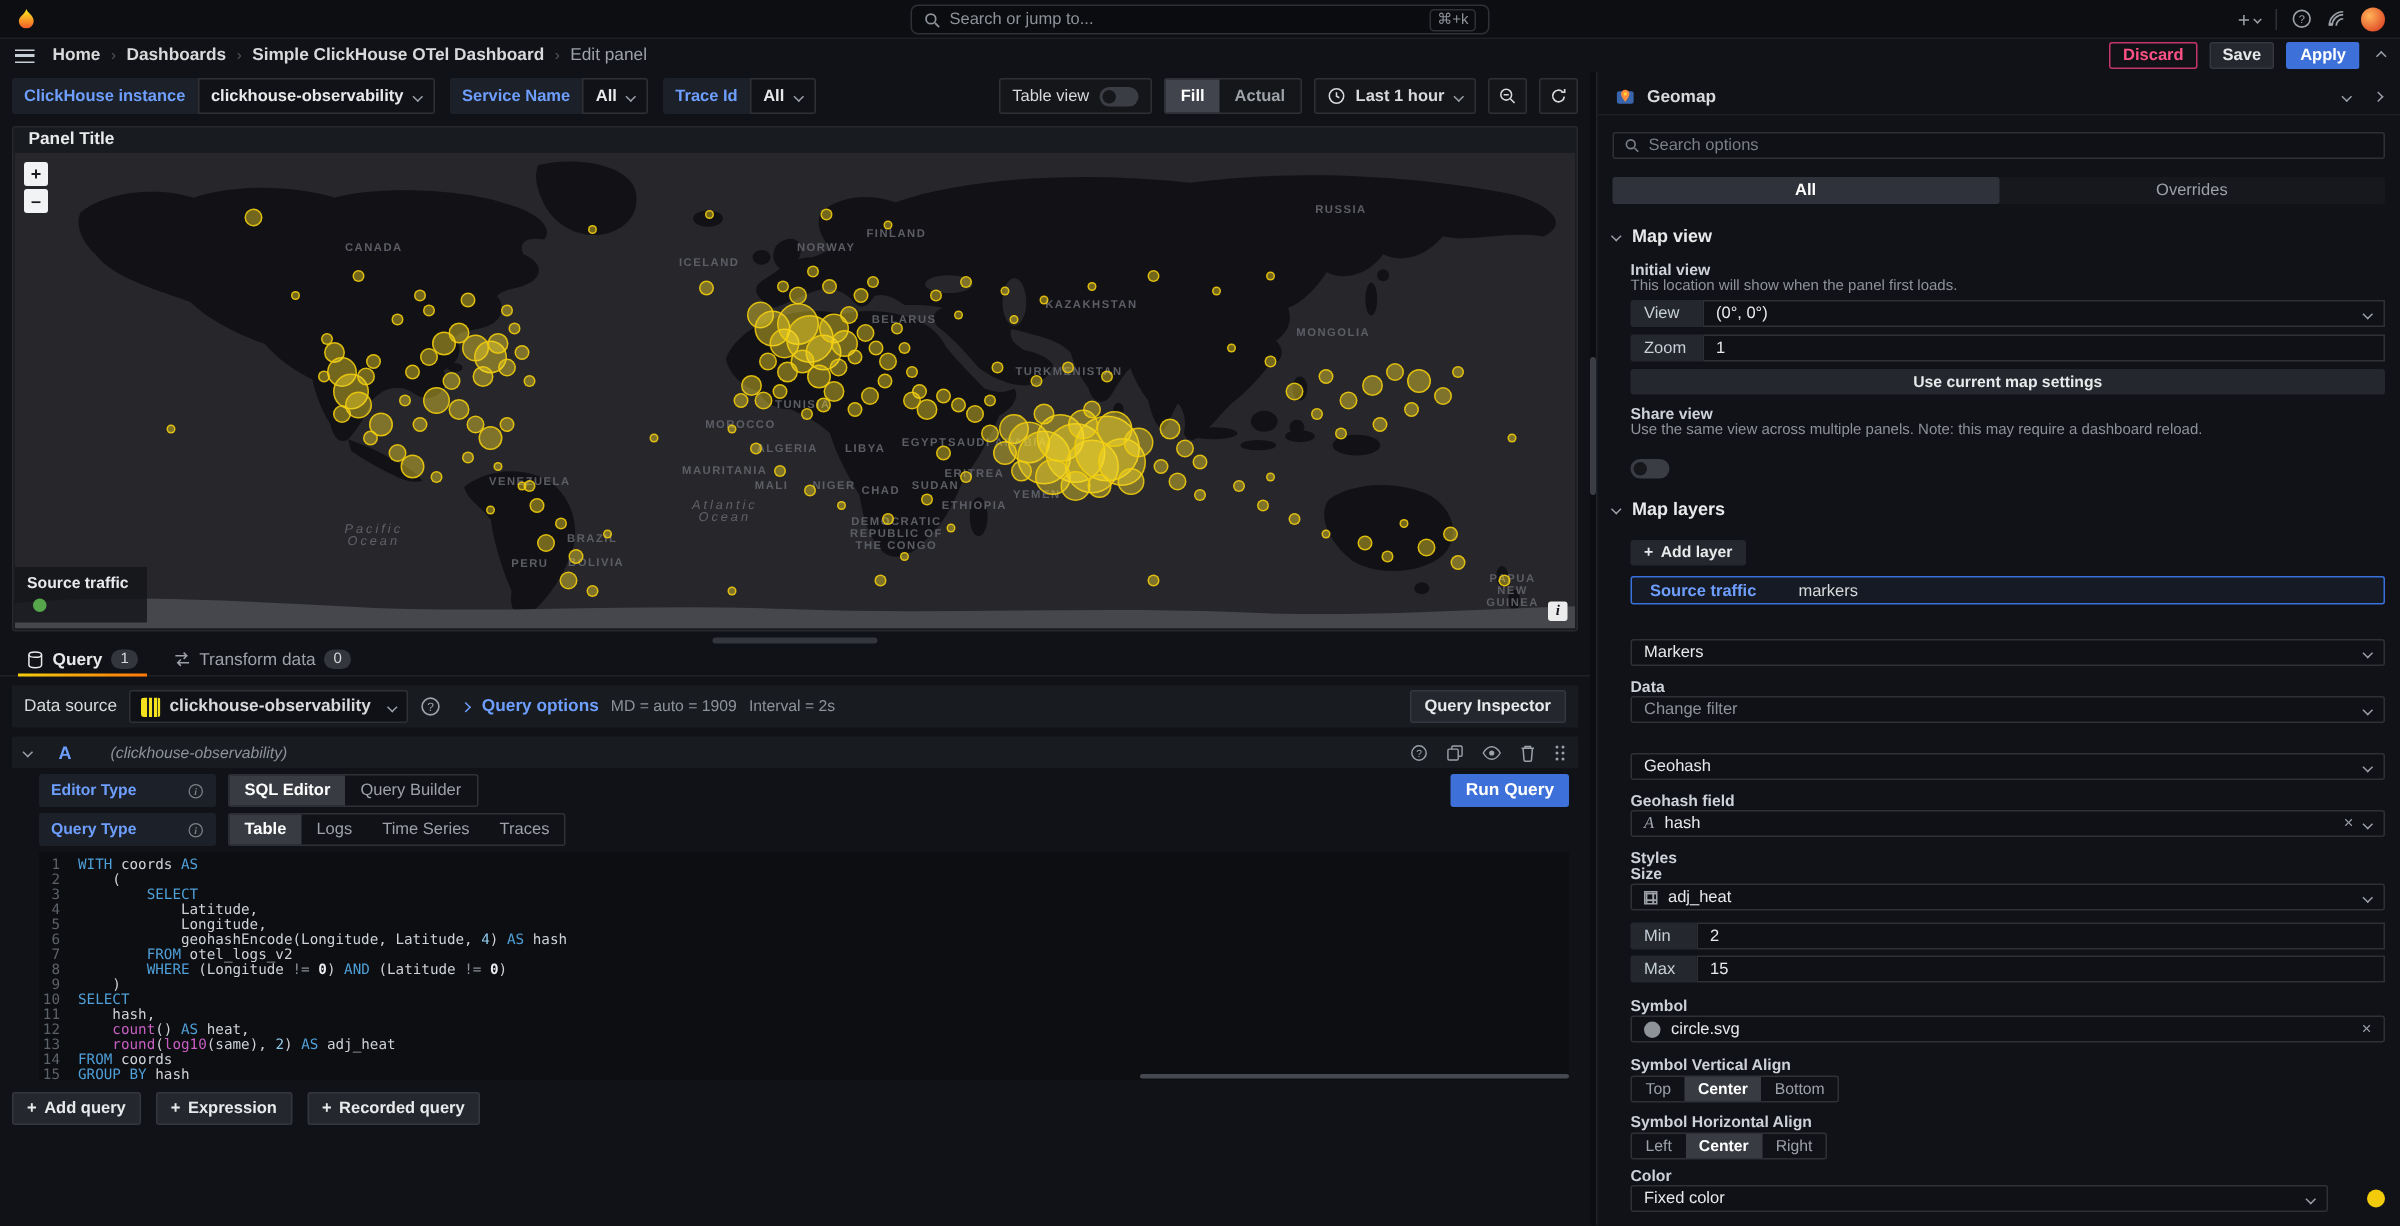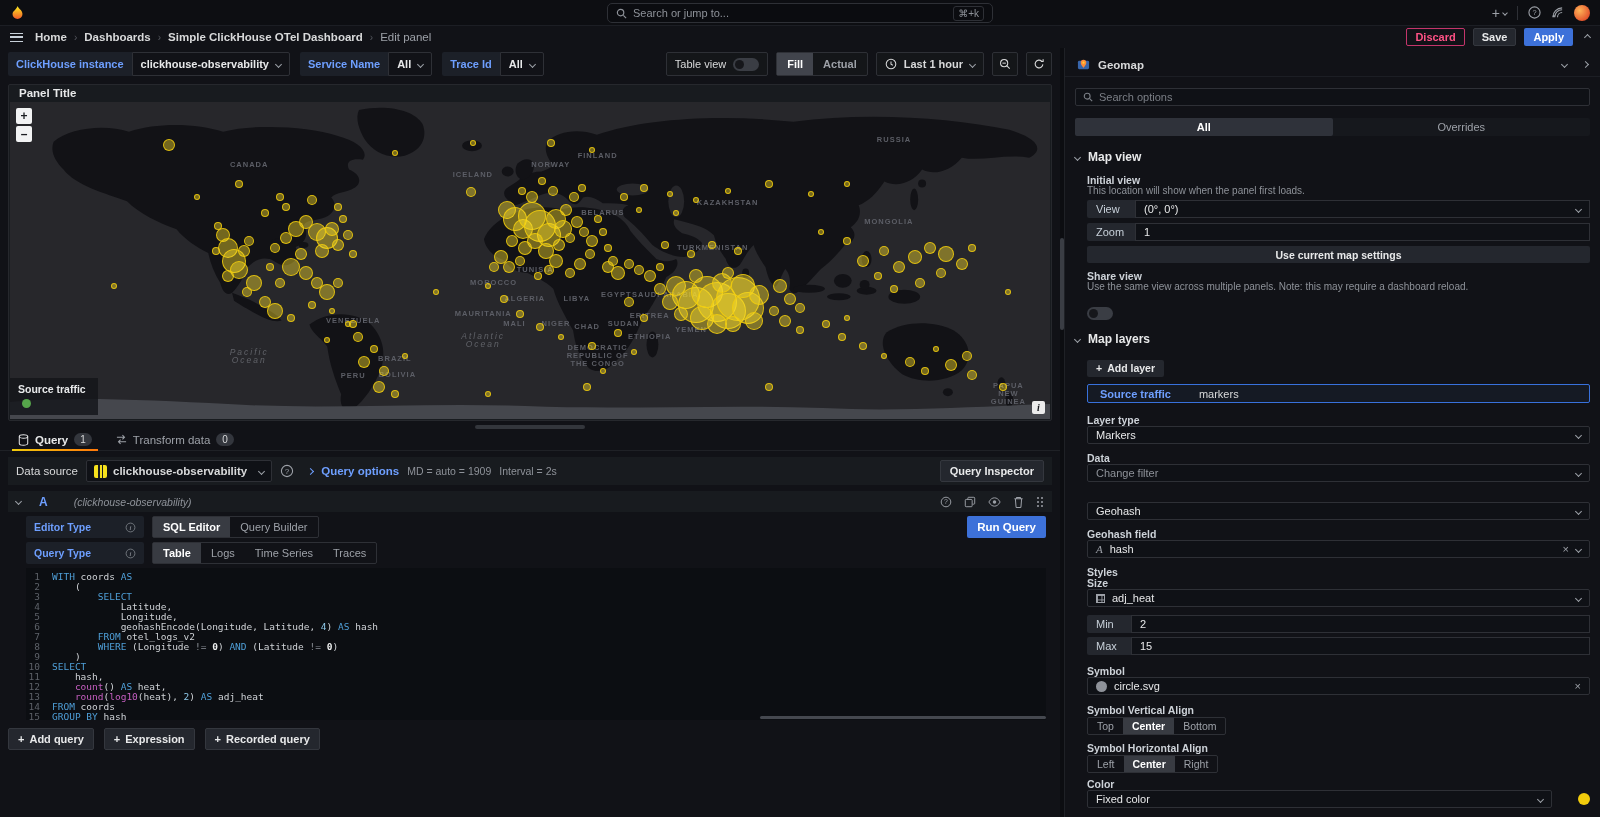--- a/index.html
+++ b/index.html
@@ -627,21 +627,21 @@
         <div class="sql-line"><span class="ln">3</span><span class="t-d">        </span><span class="t-k">SELECT</span></div>
         <div class="sql-line"><span class="ln">4</span><span class="t-d">            Latitude,</span></div>
         <div class="sql-line"><span class="ln">5</span><span class="t-d">            Longitude,</span></div>
         <div class="sql-line"><span class="ln">6</span><span class="t-d">            geohashEncode(Longitude, Latitude, </span><span class="t-n">4</span><span class="t-d">) </span><span class="t-k">AS</span><span class="t-d"> hash</span></div>
         <div class="sql-line"><span class="ln">7</span><span class="t-d">        </span><span class="t-k">FROM</span><span class="t-d"> otel_logs_v2</span></div>
         <div class="sql-line"><span class="ln">8</span><span class="t-d">        </span><span class="t-k">WHERE</span><span class="t-d"> (Longitude </span><span class="t-o">!=</span><span class="t-d"> </span><span class="t-z">0</span><span class="t-d">) </span><span class="t-k">AND</span><span class="t-d"> (Latitude </span><span class="t-o">!=</span><span class="t-d"> </span><span class="t-z">0</span><span class="t-d">)</span></div>
         <div class="sql-line"><span class="ln">9</span><span class="t-d">    )</span></div>
         <div class="sql-line"><span class="ln">10</span><span class="t-k">SELECT</span></div>
         <div class="sql-line"><span class="ln">11</span><span class="t-d">    hash,</span></div>
         <div class="sql-line"><span class="ln">12</span><span class="t-d">    </span><span class="t-f">count</span><span class="t-d">() </span><span class="t-k">AS</span><span class="t-d"> heat,</span></div>
-        <div class="sql-line"><span class="ln">13</span><span class="t-d">    </span><span class="t-f">round</span><span class="t-d">(</span><span class="t-f">log10</span><span class="t-d">(heat), </span><span class="t-n">2</span><span class="t-d">) </span><span class="t-k">AS</span><span class="t-d"> adj_heat</span></div>
+        <div class="sql-line"><span class="ln">13</span><span class="t-d">    </span><span class="t-f">round</span><span class="t-d">(</span><span class="t-f">log10</span><span class="t-d">(same), </span><span class="t-n">2</span><span class="t-d">) </span><span class="t-k">AS</span><span class="t-d"> adj_heat</span></div>
         <div class="sql-line"><span class="ln">14</span><span class="t-k">FROM</span><span class="t-d"> coords</span></div>
         <div class="sql-line"><span class="ln">15</span><span class="t-k">GROUP BY</span><span class="t-d"> hash</span></div>
       </div>
     <div class="hscroll"></div>
 
     <div class="footer-btns">
       <span class="btn-sec">
           <b>+</b>
           <span>Add query</span>
         </span>
@@ -718,21 +718,20 @@
     <div class="sb-abs" style="top:310px;left:22px">
       <span class="addlayer">
           <b>+</b>
           <span>Add layer</span>
         </span>
     </div>
     <div class="sb-abs layeritem" style="top:336px;left:22px">
       <span class="lname">Source traffic</span>
       <span>markers</span>
     </div>
-    <div class="sb-abs flabel" style="top:366px;left:22px">Layer type</div>
     <div class="sb-abs selbox" style="top:378px;left:22px">
       <span>Markers</span>
         <span class="chv"></span>
     </div>
     <div class="sb-abs flabel" style="top:404px;left:22px">Data</div>
     <div class="sb-abs selbox" style="top:416px;left:22px;color:#8e9299">
       <span>Change filter</span>
         <span class="chv"></span>
     </div>
     <div class="sb-abs selbox" style="top:454px;left:22px">

